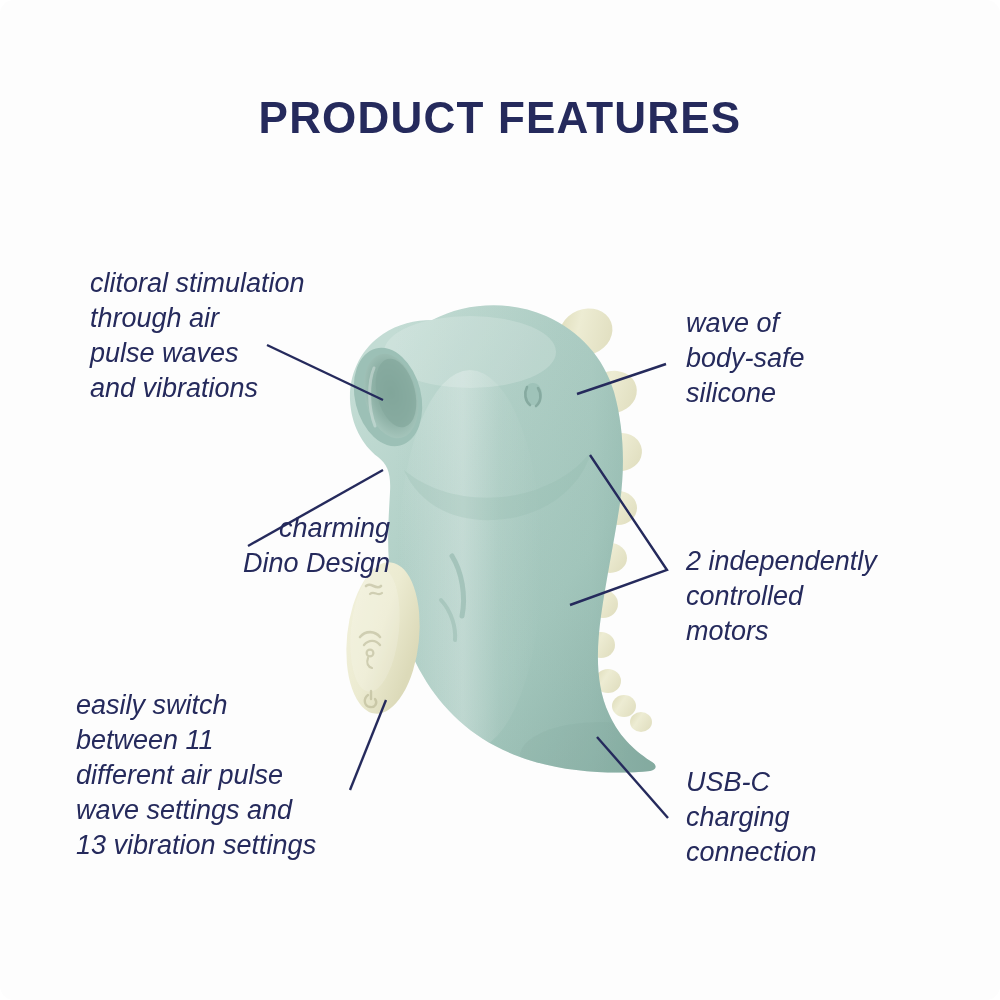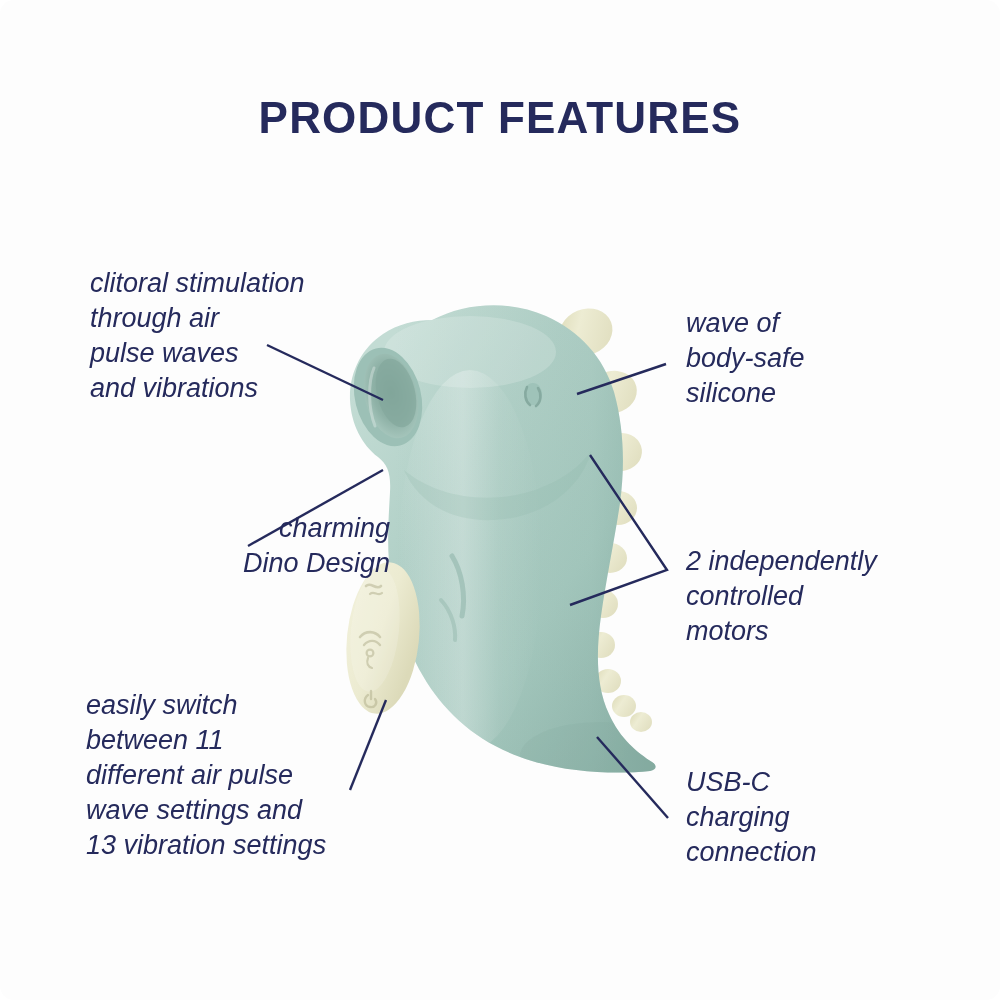--- a/index.html
+++ b/index.html
@@ -40,21 +40,21 @@
     font-weight: 400;
     color: #252a5c;
     white-space: pre-line;
     font-style: italic;
   }
   .callout.left  { text-align: left; }
   .callout.right { text-align: left; }
 
   #callout-air-pulse      { left: 90px;  top: 266px; width: 300px; }
   #callout-dino-design    { left: 90px;  top: 511px; width: 300px; text-align: right; }
-  #callout-settings       { left: 86px;  top: 688px; width: 320px; }
+  #callout-settings       { left: 76px;  top: 688px; width: 320px; }
   #callout-silicone       { left: 686px; top: 306px; width: 280px; }
   #callout-motors         { left: 686px; top: 509px; width: 290px; margin-top: 35px; }
   #callout-usbc           { left: 686px; top: 765px; width: 280px; }
 
   
   #stage {
     position: absolute;
     left: 0;
     top: 0;
     width: 1000px;

